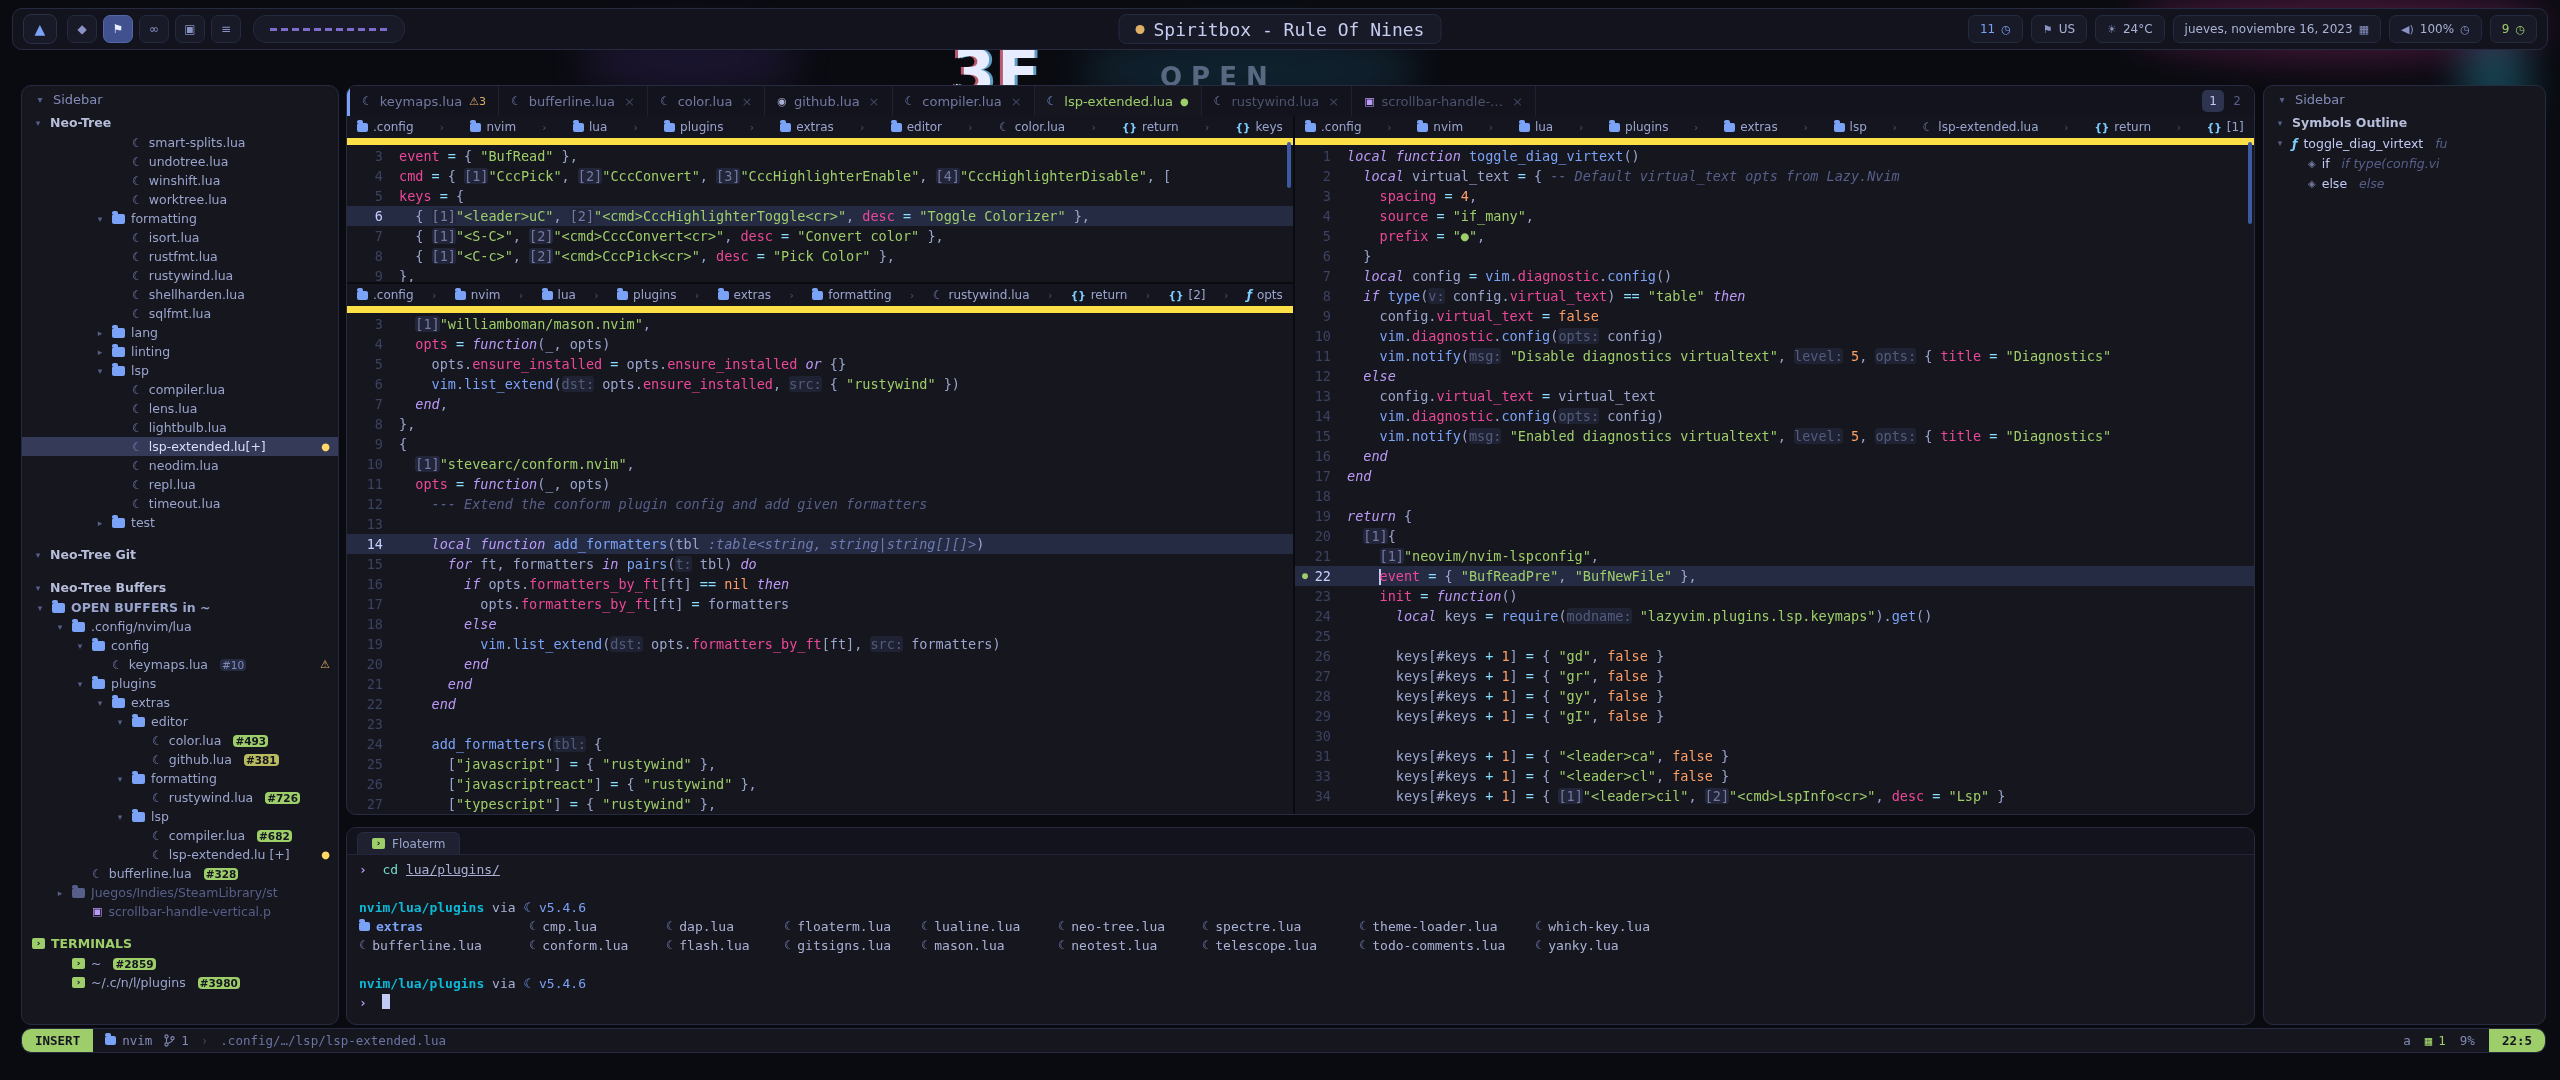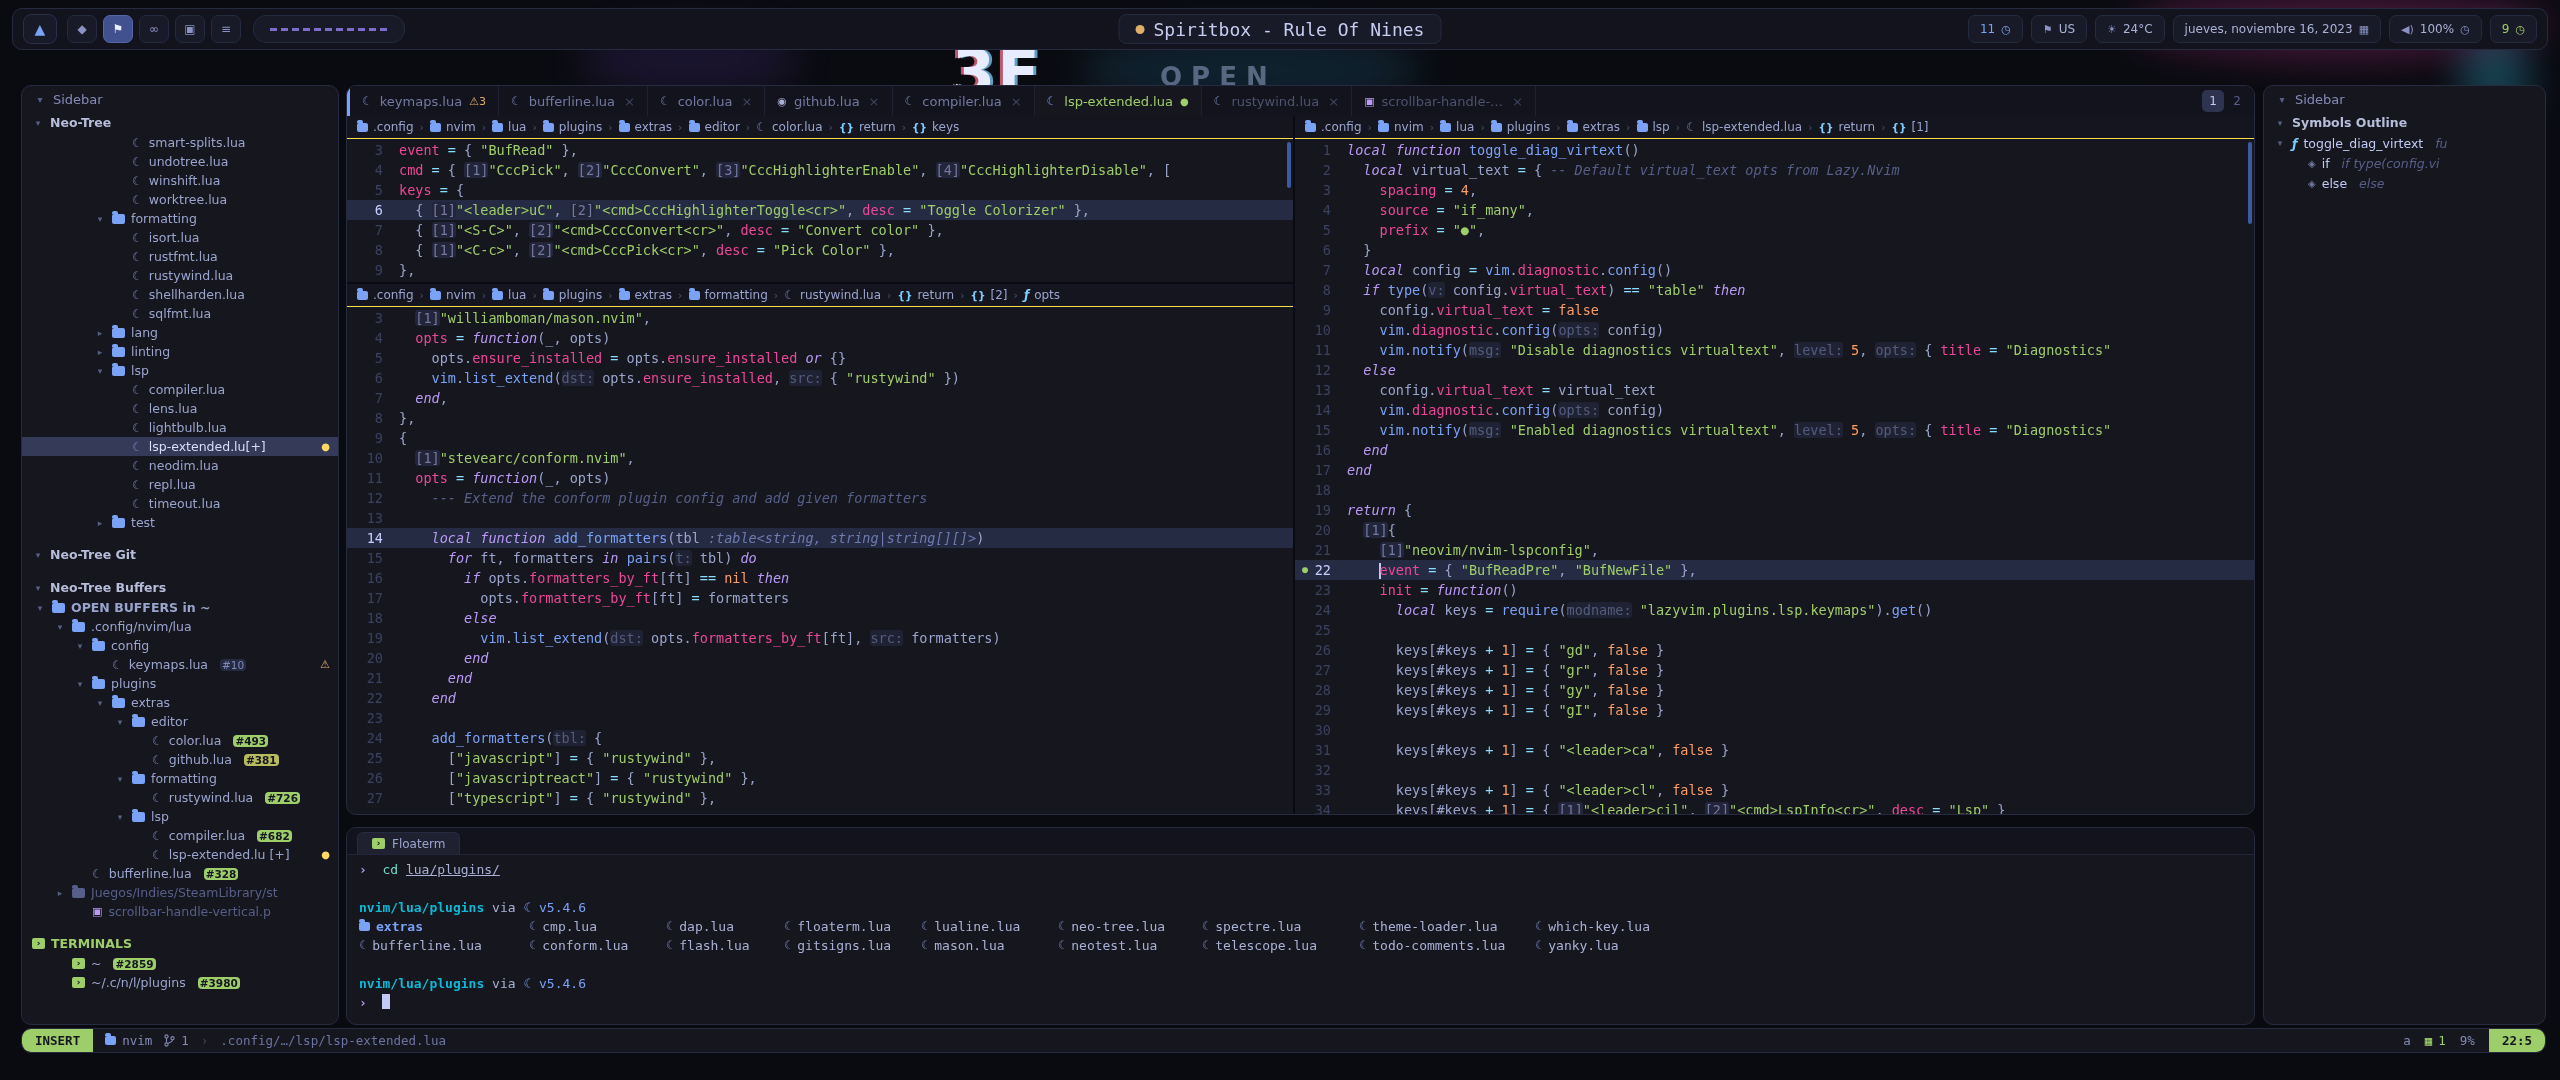--- a/index.html
+++ b/index.html
@@ -74,21 +74,21 @@
   #tabpages{margin-left:auto;display:flex;align-items:center;gap:2px;padding-right:6px;}
   .tp{width:22px;height:22px;display:flex;align-items:center;justify-content:center;border-radius:5px;color:#565f89;font-size:12px;}
   .tp.active{background:#2e3450;color:#c0caf5;}
   #splits{position:absolute;top:30px;left:0;right:0;bottom:0;display:flex;}
   #col-l{width:946px;flex:0 0 946px;display:flex;flex-direction:column;border-right:2px solid #0a0b11;}
   #col-r{flex:1;position:relative;display:flex;flex-direction:column;}
   .pane{position:relative;overflow:hidden;}
   #pane-0{height:166px;border-bottom:2px solid #0a0b11;}
   #pane-1{flex:1;}
   #pane-2{flex:1;}
-  .crumbs{height:22px;display:flex;align-items:center;gap:6px;padding:0 10px;font-size:12px;color:#9aa5ce;background:#14151f;border-bottom:1px solid #fde047;white-space:nowrap;overflow:hidden;}
+  .crumbs{height:22px;display:flex;align-items:center;gap:6px;padding:0 10px;font-size:12px;color:#9aa5ce;background:#14151f;border-bottom:7px solid #fde047;white-space:nowrap;overflow:hidden;justify-content:space-between;}
   .crumb{display:flex;align-items:center;gap:5px;}
   .crumb-sep{color:#4c536e;font-size:11px;}
   .obj{color:#7dcfff;font-weight:bold;font-size:10.5px;}
   .fico{color:#7dcfff;font-style:italic;font-weight:bold;}
   .kico{color:#737aa2;font-size:10px;}
   .code{font-family:"DejaVu Sans Mono","Liberation Mono",monospace;font-size:13.5px;line-height:20px;padding-top:1px;}
   .cl{display:flex;height:20px;position:relative;white-space:pre;}
   .gut{width:52px;flex:0 0 52px;text-align:right;padding-right:16px;color:#3b4261;box-sizing:border-box;}
   .cl.cur{background:#262b44;}
   .cl.cur .gut{color:#c6d0ff;}
@@ -690,21 +690,20 @@
               <div class="cl cur"><span class="sign">●</span><span class="gut">22</span><span class="lc"><span class="tk-d">    </span><span class="caret"></span><span class="tk-p">event</span><span class="tk-o"> = </span><span class="tk-d">{ </span><span class="tk-s">"BufReadPre"</span><span class="tk-d">, </span><span class="tk-s">"BufNewFile"</span><span class="tk-d"> },</span></span></div>
               <div class="cl"><span class="gut">23</span><span class="lc"><span class="tk-d">    </span><span class="tk-p">init</span><span class="tk-o"> = </span><span class="tk-k">function</span><span class="tk-d">()</span></span></div>
               <div class="cl"><span class="gut">24</span><span class="lc"><span class="tk-d">      </span><span class="tk-k">local</span><span class="tk-d"> keys </span><span class="tk-o">=</span><span class="tk-d"> </span><span class="tk-f">require</span><span class="tk-d">(</span><span class="tk-h">modname:</span><span class="tk-d"> </span><span class="tk-s">"lazyvim.plugins.lsp.keymaps"</span><span class="tk-d">).</span><span class="tk-f">get</span><span class="tk-d">()</span></span></div>
               <div class="cl"><span class="gut">25</span><span class="lc"></span></div>
               <div class="cl"><span class="gut">26</span><span class="lc"><span class="tk-d">      keys[#keys </span><span class="tk-o">+</span><span class="tk-d"> </span><span class="tk-n">1</span><span class="tk-d">] </span><span class="tk-o">=</span><span class="tk-d"> { </span><span class="tk-s">"gd"</span><span class="tk-d">, </span><span class="tk-n">false</span><span class="tk-d"> }</span></span></div>
               <div class="cl"><span class="gut">27</span><span class="lc"><span class="tk-d">      keys[#keys </span><span class="tk-o">+</span><span class="tk-d"> </span><span class="tk-n">1</span><span class="tk-d">] </span><span class="tk-o">=</span><span class="tk-d"> { </span><span class="tk-s">"gr"</span><span class="tk-d">, </span><span class="tk-n">false</span><span class="tk-d"> }</span></span></div>
               <div class="cl"><span class="gut">28</span><span class="lc"><span class="tk-d">      keys[#keys </span><span class="tk-o">+</span><span class="tk-d"> </span><span class="tk-n">1</span><span class="tk-d">] </span><span class="tk-o">=</span><span class="tk-d"> { </span><span class="tk-s">"gy"</span><span class="tk-d">, </span><span class="tk-n">false</span><span class="tk-d"> }</span></span></div>
               <div class="cl"><span class="gut">29</span><span class="lc"><span class="tk-d">      keys[#keys </span><span class="tk-o">+</span><span class="tk-d"> </span><span class="tk-n">1</span><span class="tk-d">] </span><span class="tk-o">=</span><span class="tk-d"> { </span><span class="tk-s">"gI"</span><span class="tk-d">, </span><span class="tk-n">false</span><span class="tk-d"> }</span></span></div>
               <div class="cl"><span class="gut">30</span><span class="lc"></span></div>
               <div class="cl"><span class="gut">31</span><span class="lc"><span class="tk-d">      keys[#keys </span><span class="tk-o">+</span><span class="tk-d"> </span><span class="tk-n">1</span><span class="tk-d">] </span><span class="tk-o">=</span><span class="tk-d"> { </span><span class="tk-s">"&lt;leader&gt;ca"</span><span class="tk-d">, </span><span class="tk-n">false</span><span class="tk-d"> }</span></span></div>
-              <div class="cl"><span class="gut">32</span><span class="lc"></span></div>
               <div class="cl"><span class="gut">33</span><span class="lc"><span class="tk-d">      keys[#keys </span><span class="tk-o">+</span><span class="tk-d"> </span><span class="tk-n">1</span><span class="tk-d">] </span><span class="tk-o">=</span><span class="tk-d"> { </span><span class="tk-s">"&lt;leader&gt;cl"</span><span class="tk-d">, </span><span class="tk-n">false</span><span class="tk-d"> }</span></span></div>
               <div class="cl"><span class="gut">34</span><span class="lc"><span class="tk-d">      keys[#keys </span><span class="tk-o">+</span><span class="tk-d"> </span><span class="tk-n">1</span><span class="tk-d">] </span><span class="tk-o">=</span><span class="tk-d"> { </span><span class="tk-x">[1]</span><span class="tk-s">"&lt;leader&gt;cil"</span><span class="tk-d">, </span><span class="tk-x">[2]</span><span class="tk-s">"&lt;cmd&gt;LspInfo&lt;cr&gt;"</span><span class="tk-d">, </span><span class="tk-p">desc</span><span class="tk-o"> = </span><span class="tk-s">"Lsp"</span><span class="tk-d"> }</span></span></div>
             </div>
           <div class="vscroll" style="top:26px;height:82px;"></div>
         </section>
       </div>
     </div>
   </div>
 
   <div id="floaterm">

